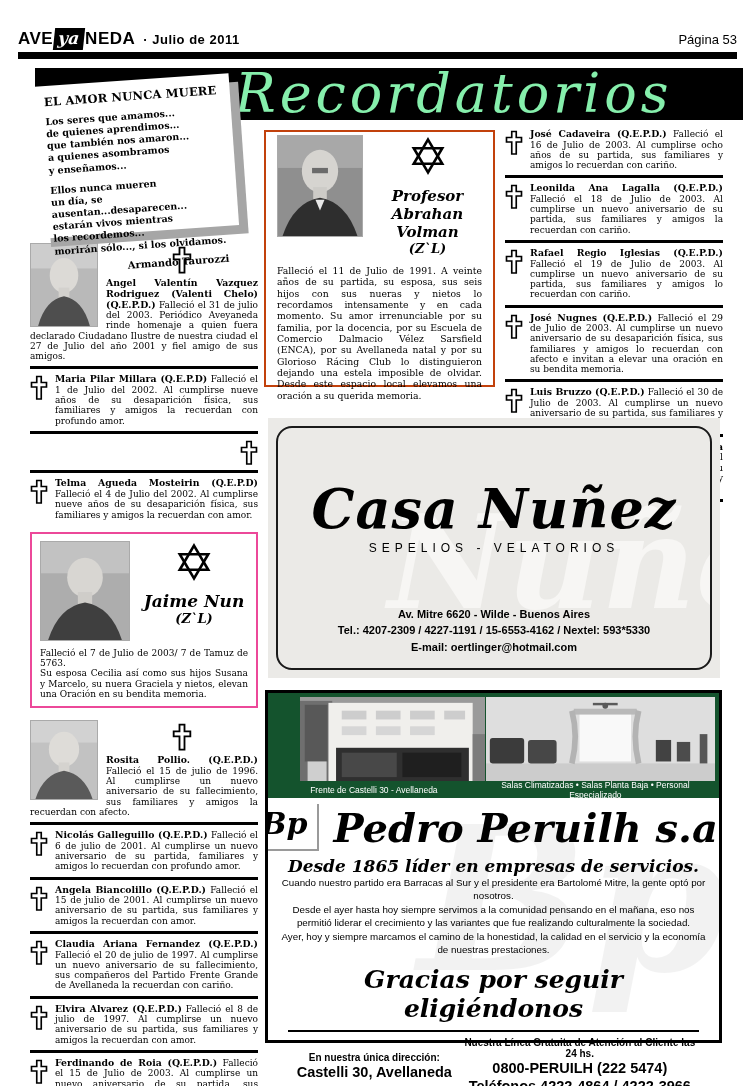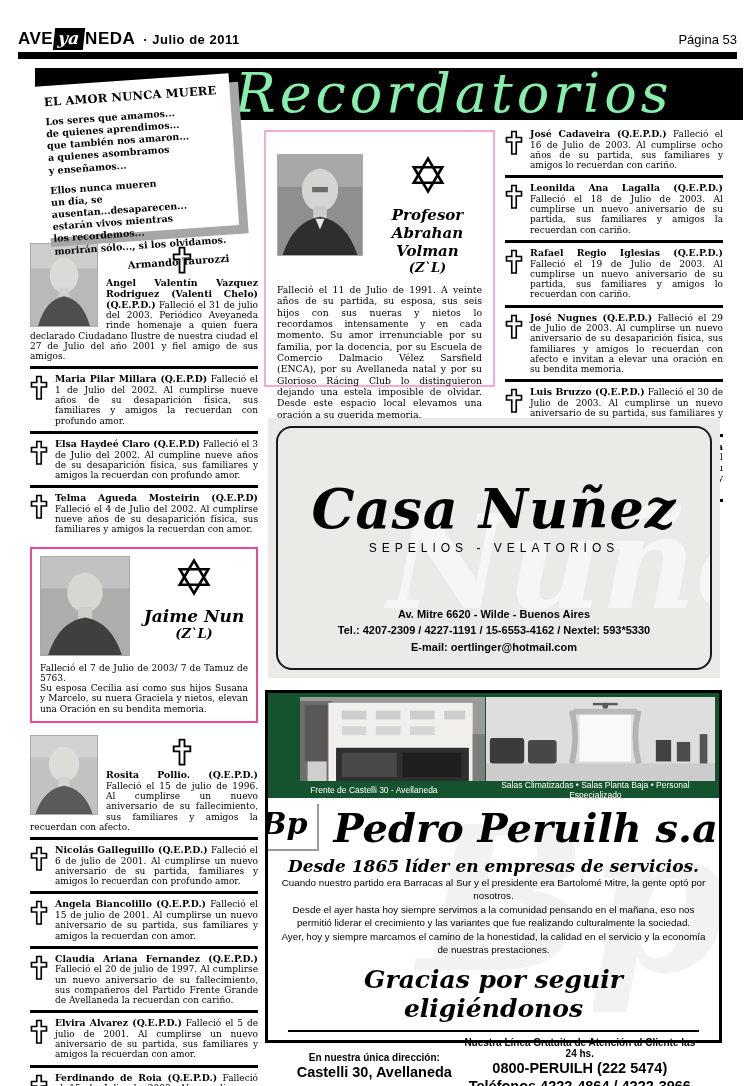--- a/index.html
+++ b/index.html
@@ -48,21 +48,21 @@
   .jaime-top { display:flex; gap:10px; }
   .jaime .portrait { float:none; width:90px; height:100px; margin:0; }
   .jaime-right { flex:1; text-align:center; padding-top:2px; }
   .star-svg { width:38px; }
   .jaime-name { font-style:italic; font-weight:bold; font-size:17px; margin-top:6px; }
   .jaime-zl   { font-style:italic; font-weight:bold; font-size:13px; }
   .jaime .etext { margin-top:7px; }
   .block { display:block; }
   
   .volman { position:absolute; left:264px; top:130px; width:231px; height:257px;
-    border:2px solid #f9a8d4; padding:22px 11px; background:#fff; }
+    border:2px solid #c2410c; padding:3px 11px; background:#fff; }
   .volman-top { display:flex; gap:10px; }
   .volman-photo { width:86px; height:102px; border:1px solid #aaa; }
   .volman-photo svg { display:block; width:100%; height:100%; }
   .volman-right { flex:1; text-align:center; padding-top:2px; }
   .volman-t1 { font-style:italic; font-weight:bold; font-size:15px; margin-top:8px; }
   .volman-t2 { font-style:italic; font-weight:bold; font-size:15px; }
   .volman-t3 { font-style:italic; font-weight:bold; font-size:13px; }
   .volman-text { margin-top:9px; font-size:9.3px; line-height:1.22; text-align:justify; }
   
   .casa-bg { position:absolute; left:268px; top:418px; width:452px; height:260px; background:#ebeae7; }
@@ -166,21 +166,20 @@
           <path d="M9 2 h6 v8 h7 v6 h-7 v16 h-6 v-16 h-7 v-6 h7 z" fill="#fff" stroke="#000" stroke-width="2.2"></path>
         </svg>
       <p class="etext"><b>Maria Pilar Millara (Q.E.P.D)</b> <span>Falleció el 1 de Julio del 2002. Al cumplirse nueve años de su desaparición física, sus familiares y amigos la recuerdan con profundo amor.</span></p>
     </div>
     <div class="rule"></div>
 
     <div class="entry">
       <svg class="cross-svg" viewBox="0 0 24 34">
           <path d="M9 2 h6 v8 h7 v6 h-7 v16 h-6 v-16 h-7 v-6 h7 z" fill="#fff" stroke="#000" stroke-width="2.2"></path>
         </svg>
-      <p class="etext"><b>Elsa Haydeé Claro (Q.E.P.D)</b> <span>Falleció el 3 de Julio del 2002. Al cumpline nueve años de su desaparición física, sus familiares y amigos la recuerdan con profundo amor.</span></p>
     </div>
     <div class="rule"></div>
 
     <div class="entry">
       <svg class="cross-svg" viewBox="0 0 24 34">
           <path d="M9 2 h6 v8 h7 v6 h-7 v16 h-6 v-16 h-7 v-6 h7 z" fill="#fff" stroke="#000" stroke-width="2.2"></path>
         </svg>
       <p class="etext"><b>Telma Agueda Mosteirin (Q.E.P.D)</b> <span>Falleció el 4 de Julio del 2002. Al cumplirse nueve años de su desaparición física, sus familiares y amigos la recuerdan con amor.</span></p>
     </div>
 
@@ -250,21 +249,21 @@
           <path d="M9 2 h6 v8 h7 v6 h-7 v16 h-6 v-16 h-7 v-6 h7 z" fill="#fff" stroke="#000" stroke-width="2.2"></path>
         </svg>
       <p class="etext"><b>Claudia Ariana Fernandez (Q.E.P.D.)</b> <span>Falleció el 20 de julio de 1997. Al cumplirse un nuevo aniversario de su fallecimiento, sus compañeros del Partido Frente Grande de Avellaneda la recuerdan con cariño.</span></p>
     </div>
     <div class="rule"></div>
 
     <div class="entry">
       <svg class="cross-svg" viewBox="0 0 24 34">
           <path d="M9 2 h6 v8 h7 v6 h-7 v16 h-6 v-16 h-7 v-6 h7 z" fill="#fff" stroke="#000" stroke-width="2.2"></path>
         </svg>
-      <p class="etext"><b>Elvira Alvarez (Q.E.P.D.)</b> <span>Falleció el 5 de julio de 2001. Al cumplirse un nuevo aniversario de su partida, sus familiares y amigos la recuerdan con amor.</span></p>
+      <p class="etext"><b>Elvira Alvarez (Q.E.P.D.)</b> <span>Falleció el 8 de julio de 1997. Al cumplirse un nuevo aniversario de su partida, sus familiares y amigos la recuerdan con amor.</span></p>
     </div>
     <div class="rule"></div>
 
     <div class="entry">
       <svg class="cross-svg" viewBox="0 0 24 34">
           <path d="M9 2 h6 v8 h7 v6 h-7 v16 h-6 v-16 h-7 v-6 h7 z" fill="#fff" stroke="#000" stroke-width="2.2"></path>
         </svg>
       <p class="etext"><b>Ferdinando de Roia (Q.E.P.D.)</b> <span>Falleció el 15 de Julio de 2003. Al cumplirse un nuevo aniversario de su partida, sus familiares y amigos lo recuerdan con profundo amor.</span></p>
     </div>
 

